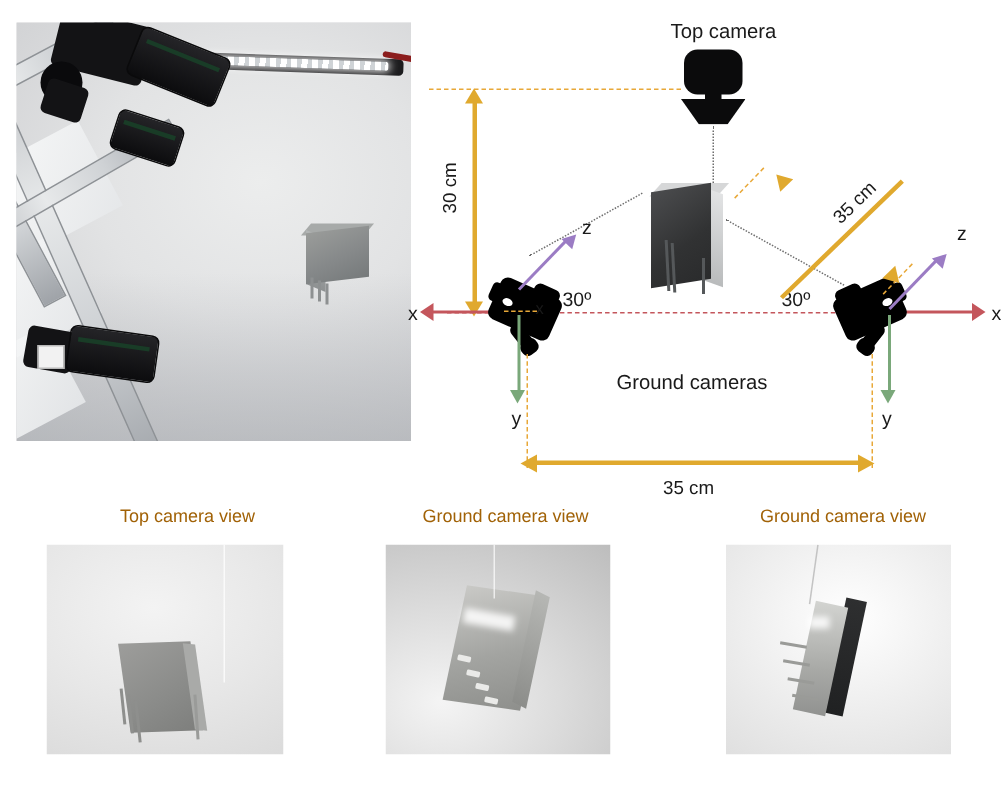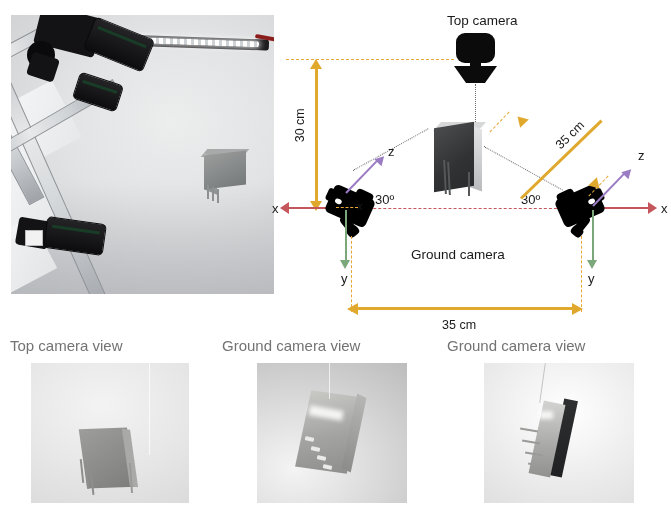--- a/index.html
+++ b/index.html
@@ -2,21 +2,21 @@
 <html><head>
 <meta charset="utf-8">
 <style>
   html,body{margin:0;padding:0;background:#ffffff;}
   body{width:671px;height:524px;position:relative;overflow:hidden;
        font-family:"Liberation Sans", sans-serif;color:#1a1a1a;}
   .abs{position:absolute;}
   .lbl{font-size:13.5px;color:#1a1a1a;white-space:nowrap;line-height:1;}
   .axlbl{font-size:13px;color:#1a1a1a;white-space:nowrap;line-height:1;}
   .dimlbl{font-size:12.5px;color:#1a1a1a;white-space:nowrap;line-height:1;}
-  .caption{font-size:15px;color:#737373;white-space:nowrap;text-align:left;}
+  .caption{font-size:12px;color:#a16207;white-space:nowrap;text-align:center;}
 
   
   #lab-photo{left:11px;top:15px;width:263px;height:279px;overflow:hidden;
      background:#d9dadb;}
   .ph-wall{position:absolute;inset:0;
      background:
        radial-gradient(110% 85% at 62% 38%, #eceded 0%, #e2e3e4 38%, #d2d3d5 72%, #c3c5c7 100%);}
   .ph-floorshade{position:absolute;left:0;bottom:0;width:100%;height:40%;
      background:linear-gradient(to bottom, rgba(175,178,182,0) 0%, rgba(168,171,176,.55) 100%);}
   
@@ -214,21 +214,21 @@
 
   <div class="abs axlbl" style="left:243px;top:181px;">30º</div>
 
   <div class="abs" style="left:243px;top:185px;width:112px;height:3px;background:#e0a92e;transform:rotate(-44deg);transform-origin:left center;"></div>
   <div class="ahead" style="left:237px;top:103px;border-left:6px solid transparent;border-right:6px solid transparent;border-bottom:10px solid #e0a92e;transform:rotate(-44deg);"></div>
   <div class="ahead" style="left:312px;top:168px;border-left:6px solid transparent;border-right:6px solid transparent;border-top:10px solid #e0a92e;transform:rotate(-44deg);"></div>
   <div class="abs" style="left:221px;top:96px;width:0;height:28px;border-left:1.6px dashed #e8a838;transform:rotate(44deg);"></div>
   <div class="abs" style="left:320px;top:160px;width:0;height:28px;border-left:1.6px dashed #e8a838;transform:rotate(44deg);"></div>
   <div class="abs dimlbl" style="left:275px;top:117px;transform:rotate(-44deg);transform-origin:center;">35 cm</div>
 
-  <div class="abs lbl" style="left:133px;top:236px;">Ground camera</div>
+  <div class="abs lbl" style="left:133px;top:236px;">Ground cameras</div>
 
   <div class="dash-v" style="left:73px;top:224px;height:76px;"></div>
   <div class="dash-v" style="left:303px;top:224px;height:76px;"></div>
 
   <div class="abs" style="left:80px;top:295px;width:216px;height:3px;background:#e0a92e;"></div>
   <div class="ahead" style="left:69px;top:291px;border-top:6px solid transparent;border-bottom:6px solid transparent;border-right:11px solid #e0a92e;"></div>
   <div class="ahead" style="left:294px;top:291px;border-top:6px solid transparent;border-bottom:6px solid transparent;border-left:11px solid #e0a92e;"></div>
   <div class="abs dimlbl" style="left:164px;top:307px;">35 cm</div>
 </div>
 

